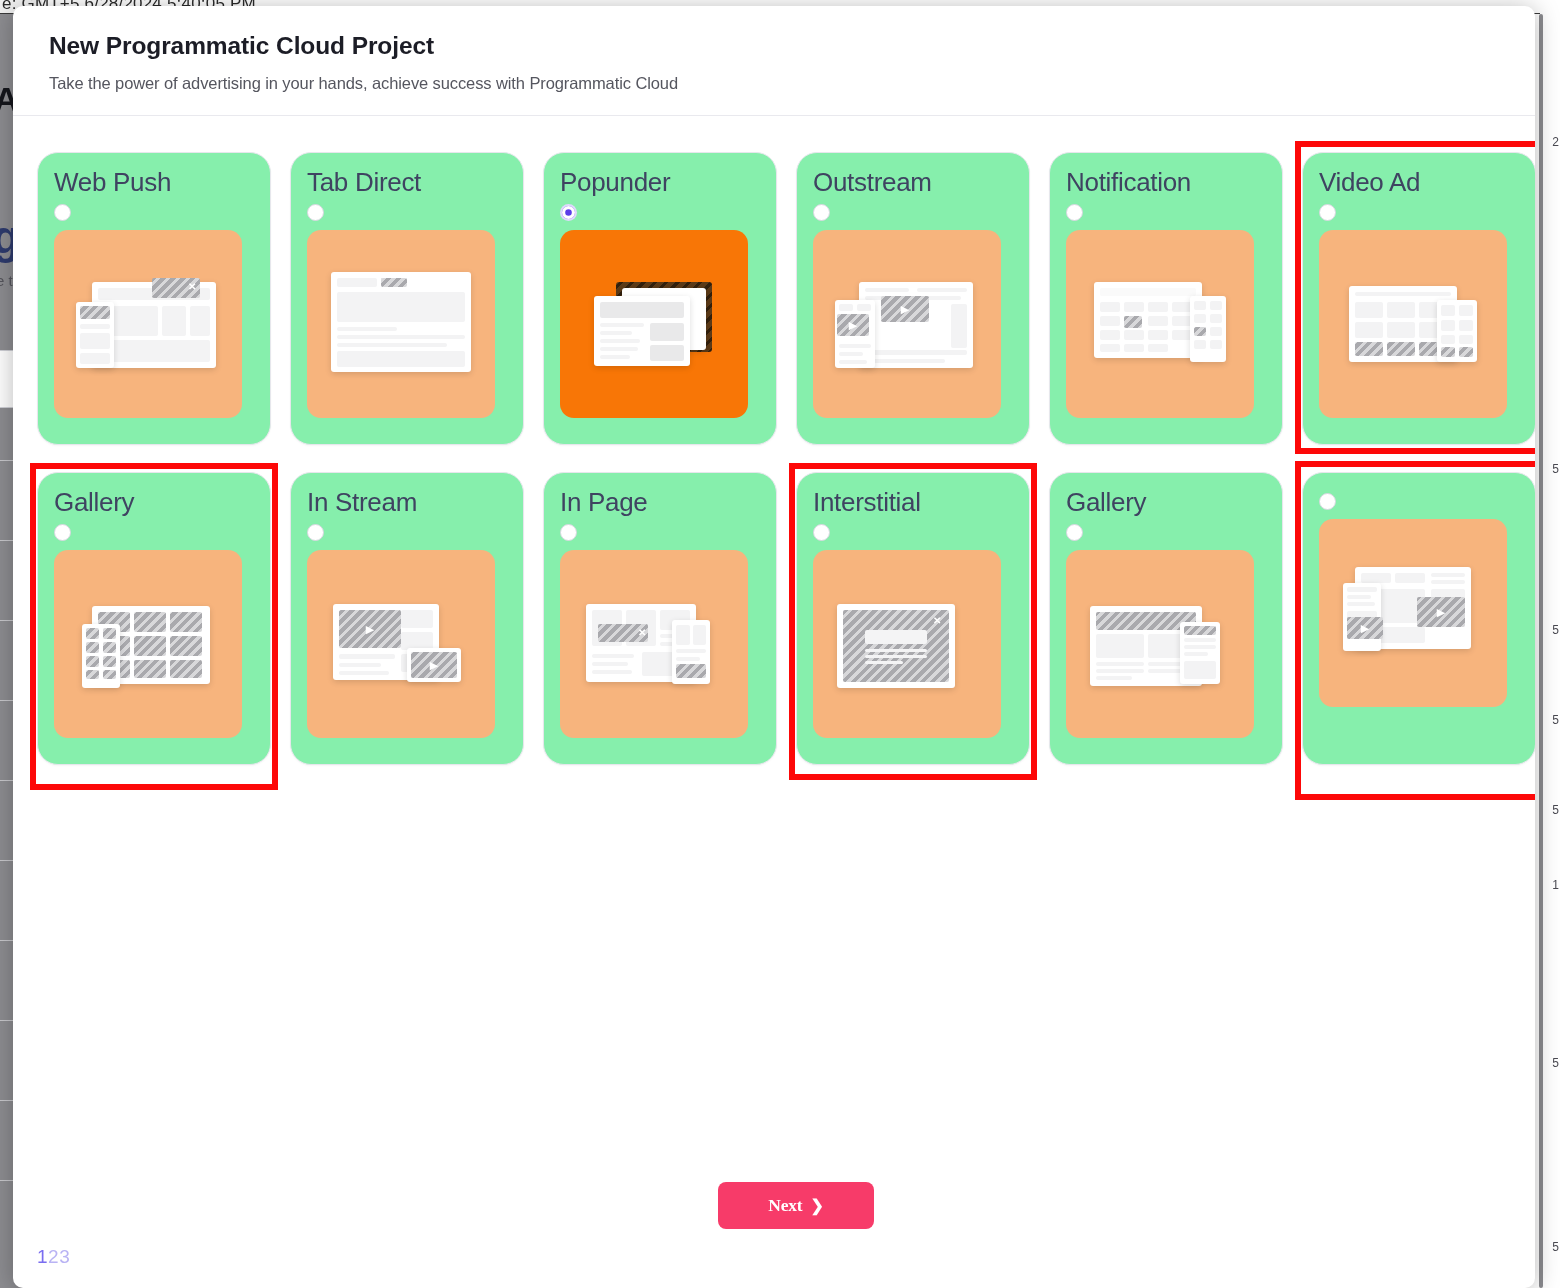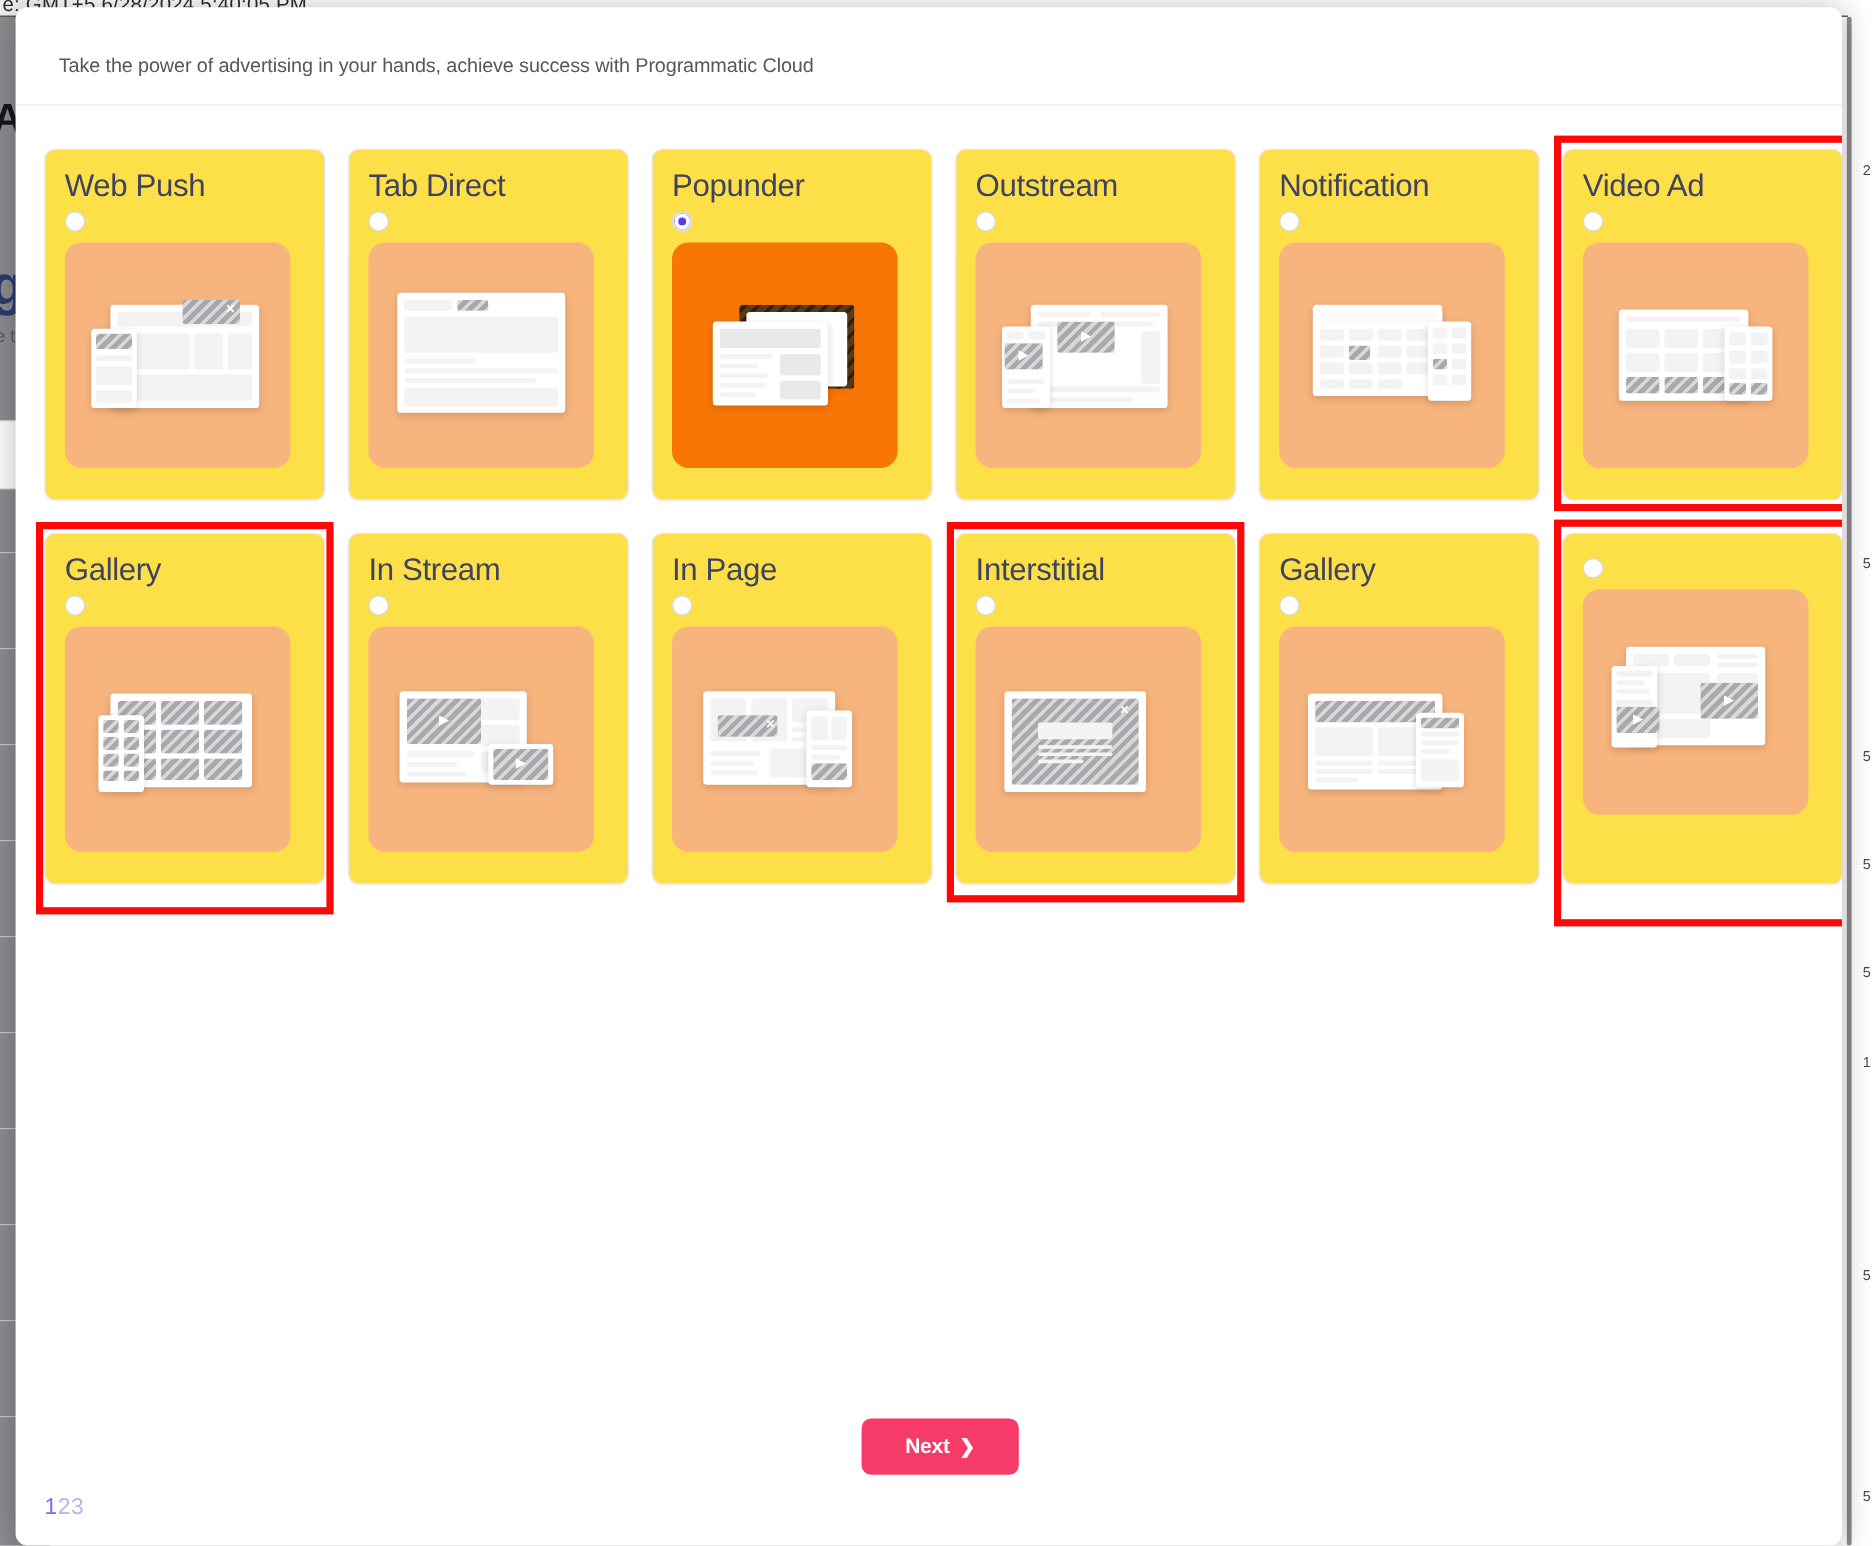--- a/index.html
+++ b/index.html
@@ -177,23 +177,23 @@
     margin-top: 14px;
     position: relative;
     display: grid;
     grid-template-columns: repeat(6, 234px);
     column-gap: 19px;
     row-gap: 27px;
   }
 
   .card {
     position: relative;
-    background: #fde047;
+    background: #86efac;
     border: 1px solid #e6e7ec;
-    border-radius: 9px;
+    border-radius: 21px;
     height: 293px;
     padding: 14px 16px 16px 16px;
     display: flex;
     flex-direction: column;
     box-shadow: 0 1px 2px rgba(16,24,40,.04);
   }
   .card-title {
     font-size: 26px;
     color: #3f4361;
     line-height: 1.18;
@@ -270,27 +270,27 @@
   .footer {
     position: absolute;
     left: 0; right: 0;
     bottom: 0;
     height: 112px;
   }
   .next-btn {
     position: absolute;
     left: 705px;
     top: 6px;
-    width: 131px;
+    width: 156px;
     height: 47px;
     border: none;
     border-radius: 8px;
     background: #f73b69;
     color: #ffffff;
-    font-family: Liberation Sans, sans-serif;
+    font-family: Liberation Serif, serif;
     font-size: 17.5px;
     font-weight: 700;
     cursor: pointer;
     display: flex;
     align-items: center;
     justify-content: center;
     gap: 8px;
     letter-spacing: -0.2px;
   }
   .next-chev { font-size: 16px; font-weight: 700; }
@@ -342,20 +342,21 @@
   <div class="bg-rightnum" style="top:713px">5</div>
   <div class="bg-rightnum" style="top:803px">5</div>
   <div class="bg-rightnum" style="top:878px">1</div>
   <div class="bg-rightnum" style="top:1056px">5</div>
   <div class="bg-rightnum" style="top:1240px">5</div>
 </div>
 
 <div id="modal">
 
   <div class="modal-header">
+    <div class="modal-title">New Programmatic Cloud Project</div>
     <div class="modal-sub">Take the power of advertising in your hands, achieve success with Programmatic Cloud</div>
   </div>
 
   <div class="modal-body">
 
 
     <div class="card-grid" id="grid">
         <div class="card">
           <div class="card-title">Web Push</div>
           <div class="radio"></div>

